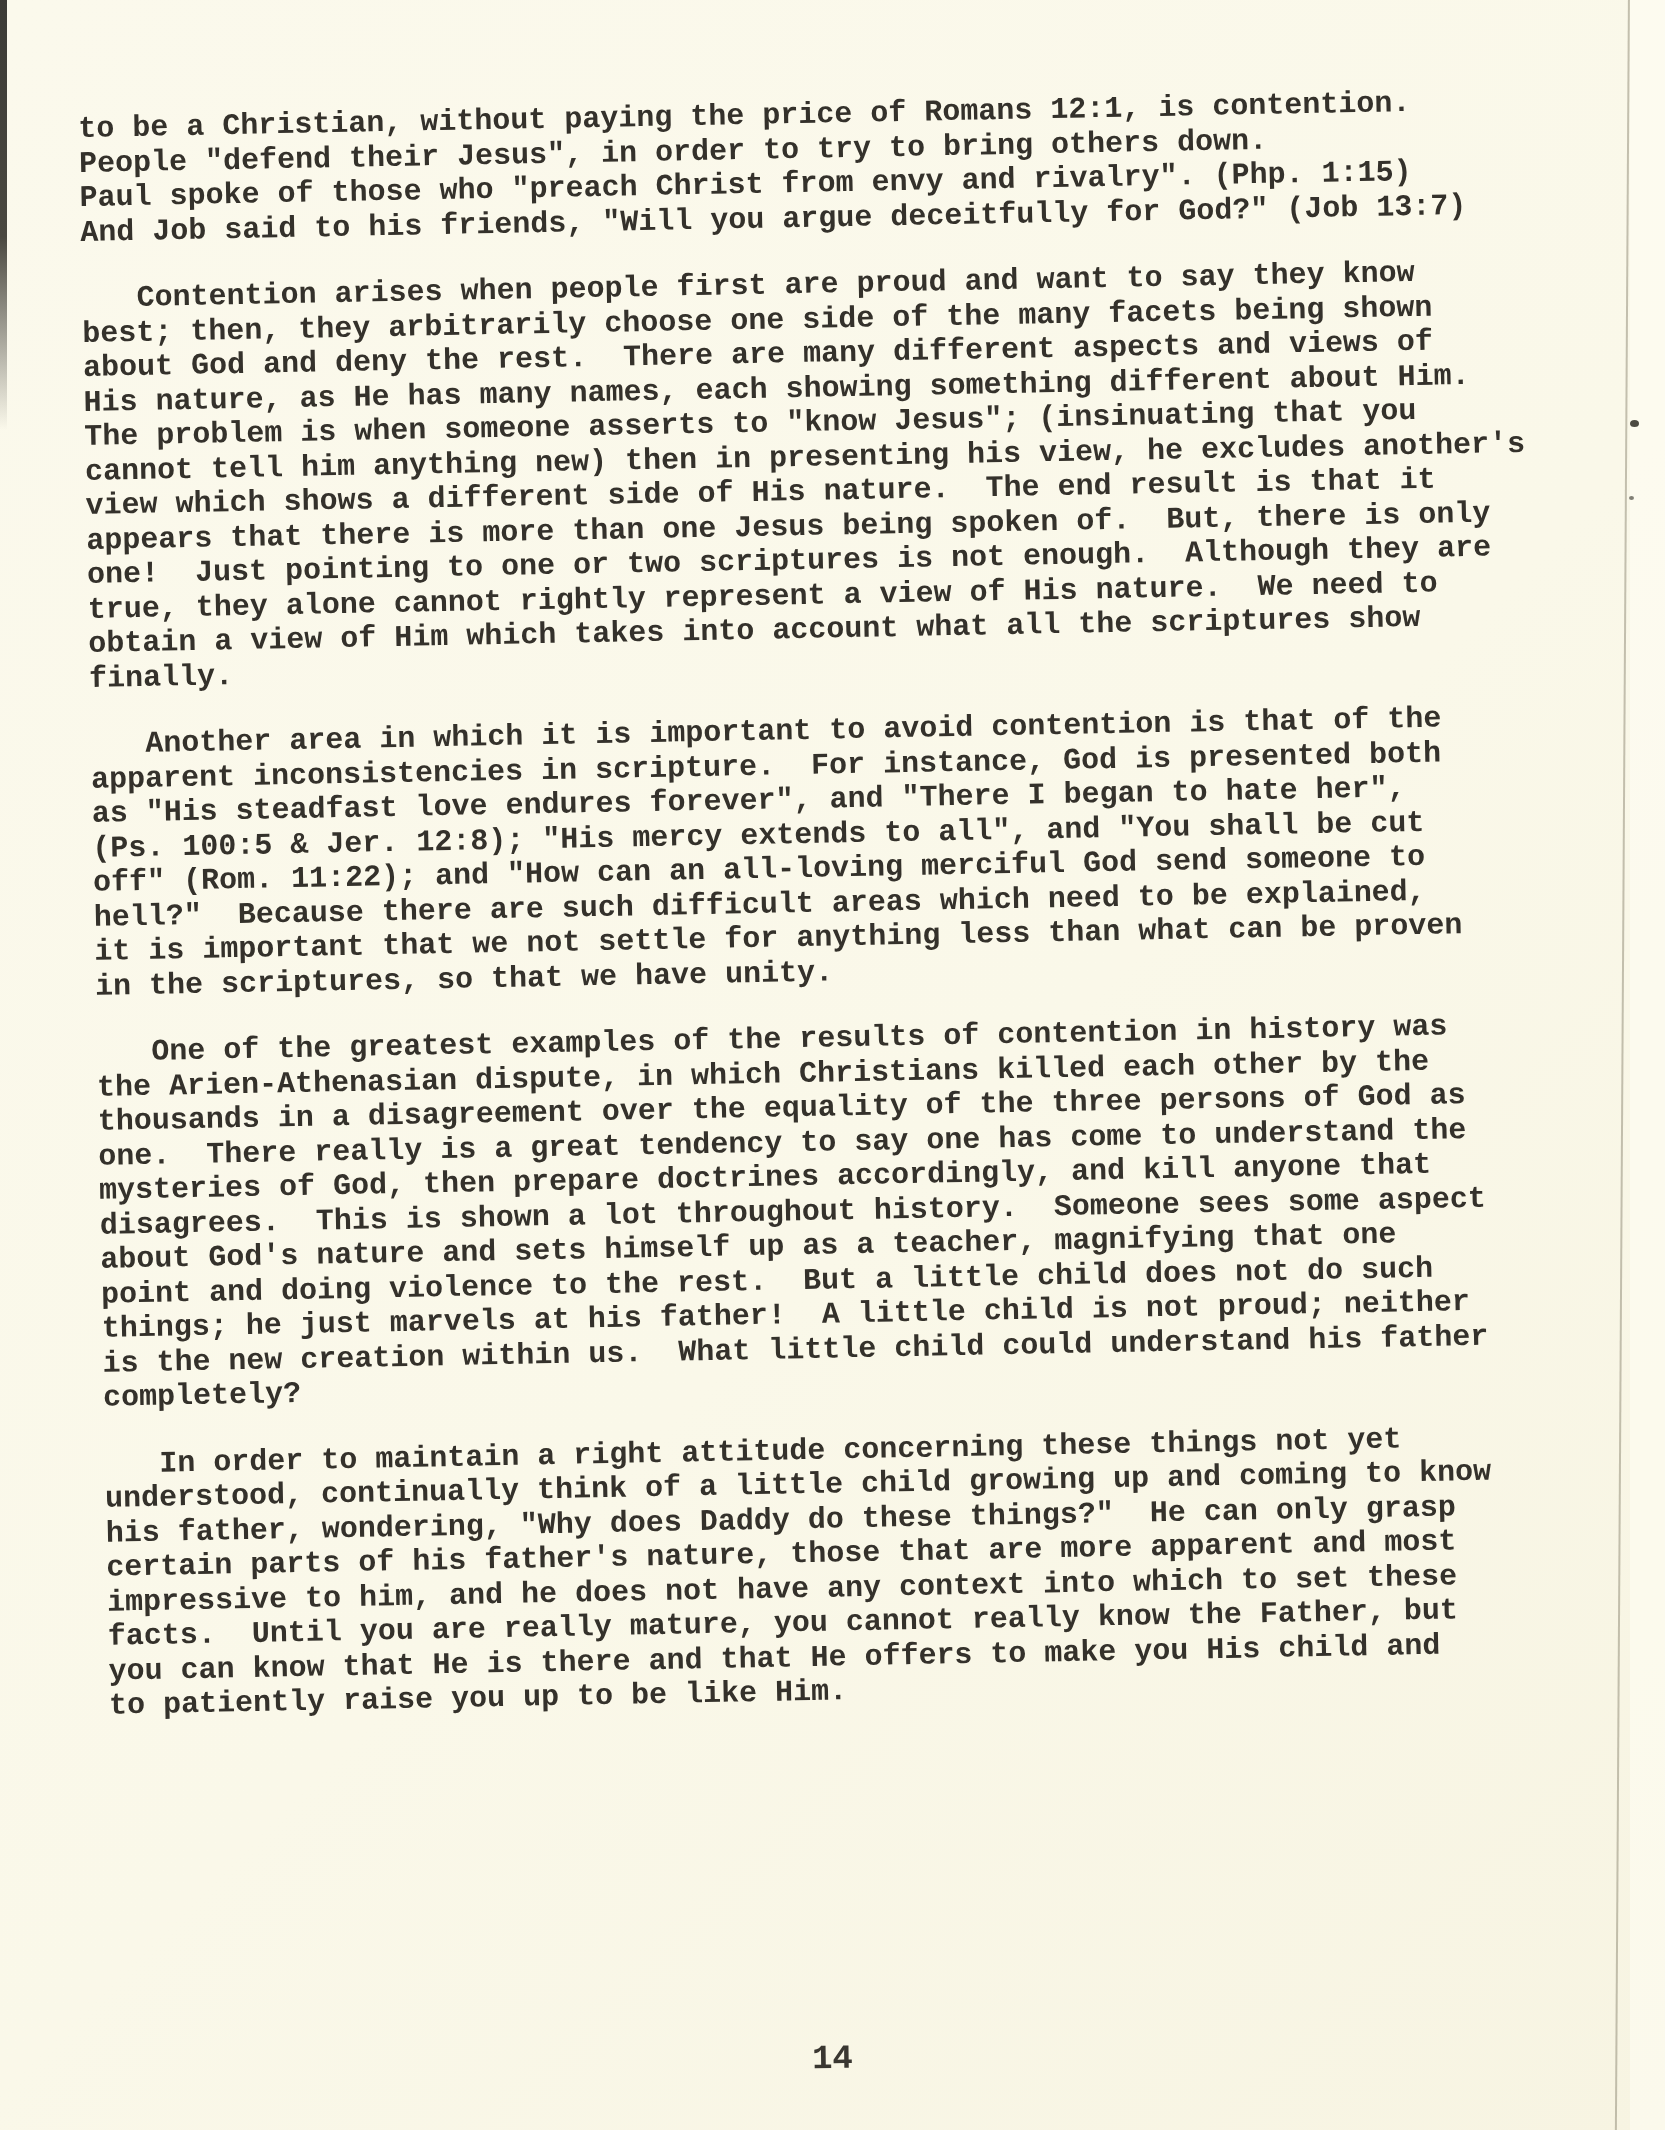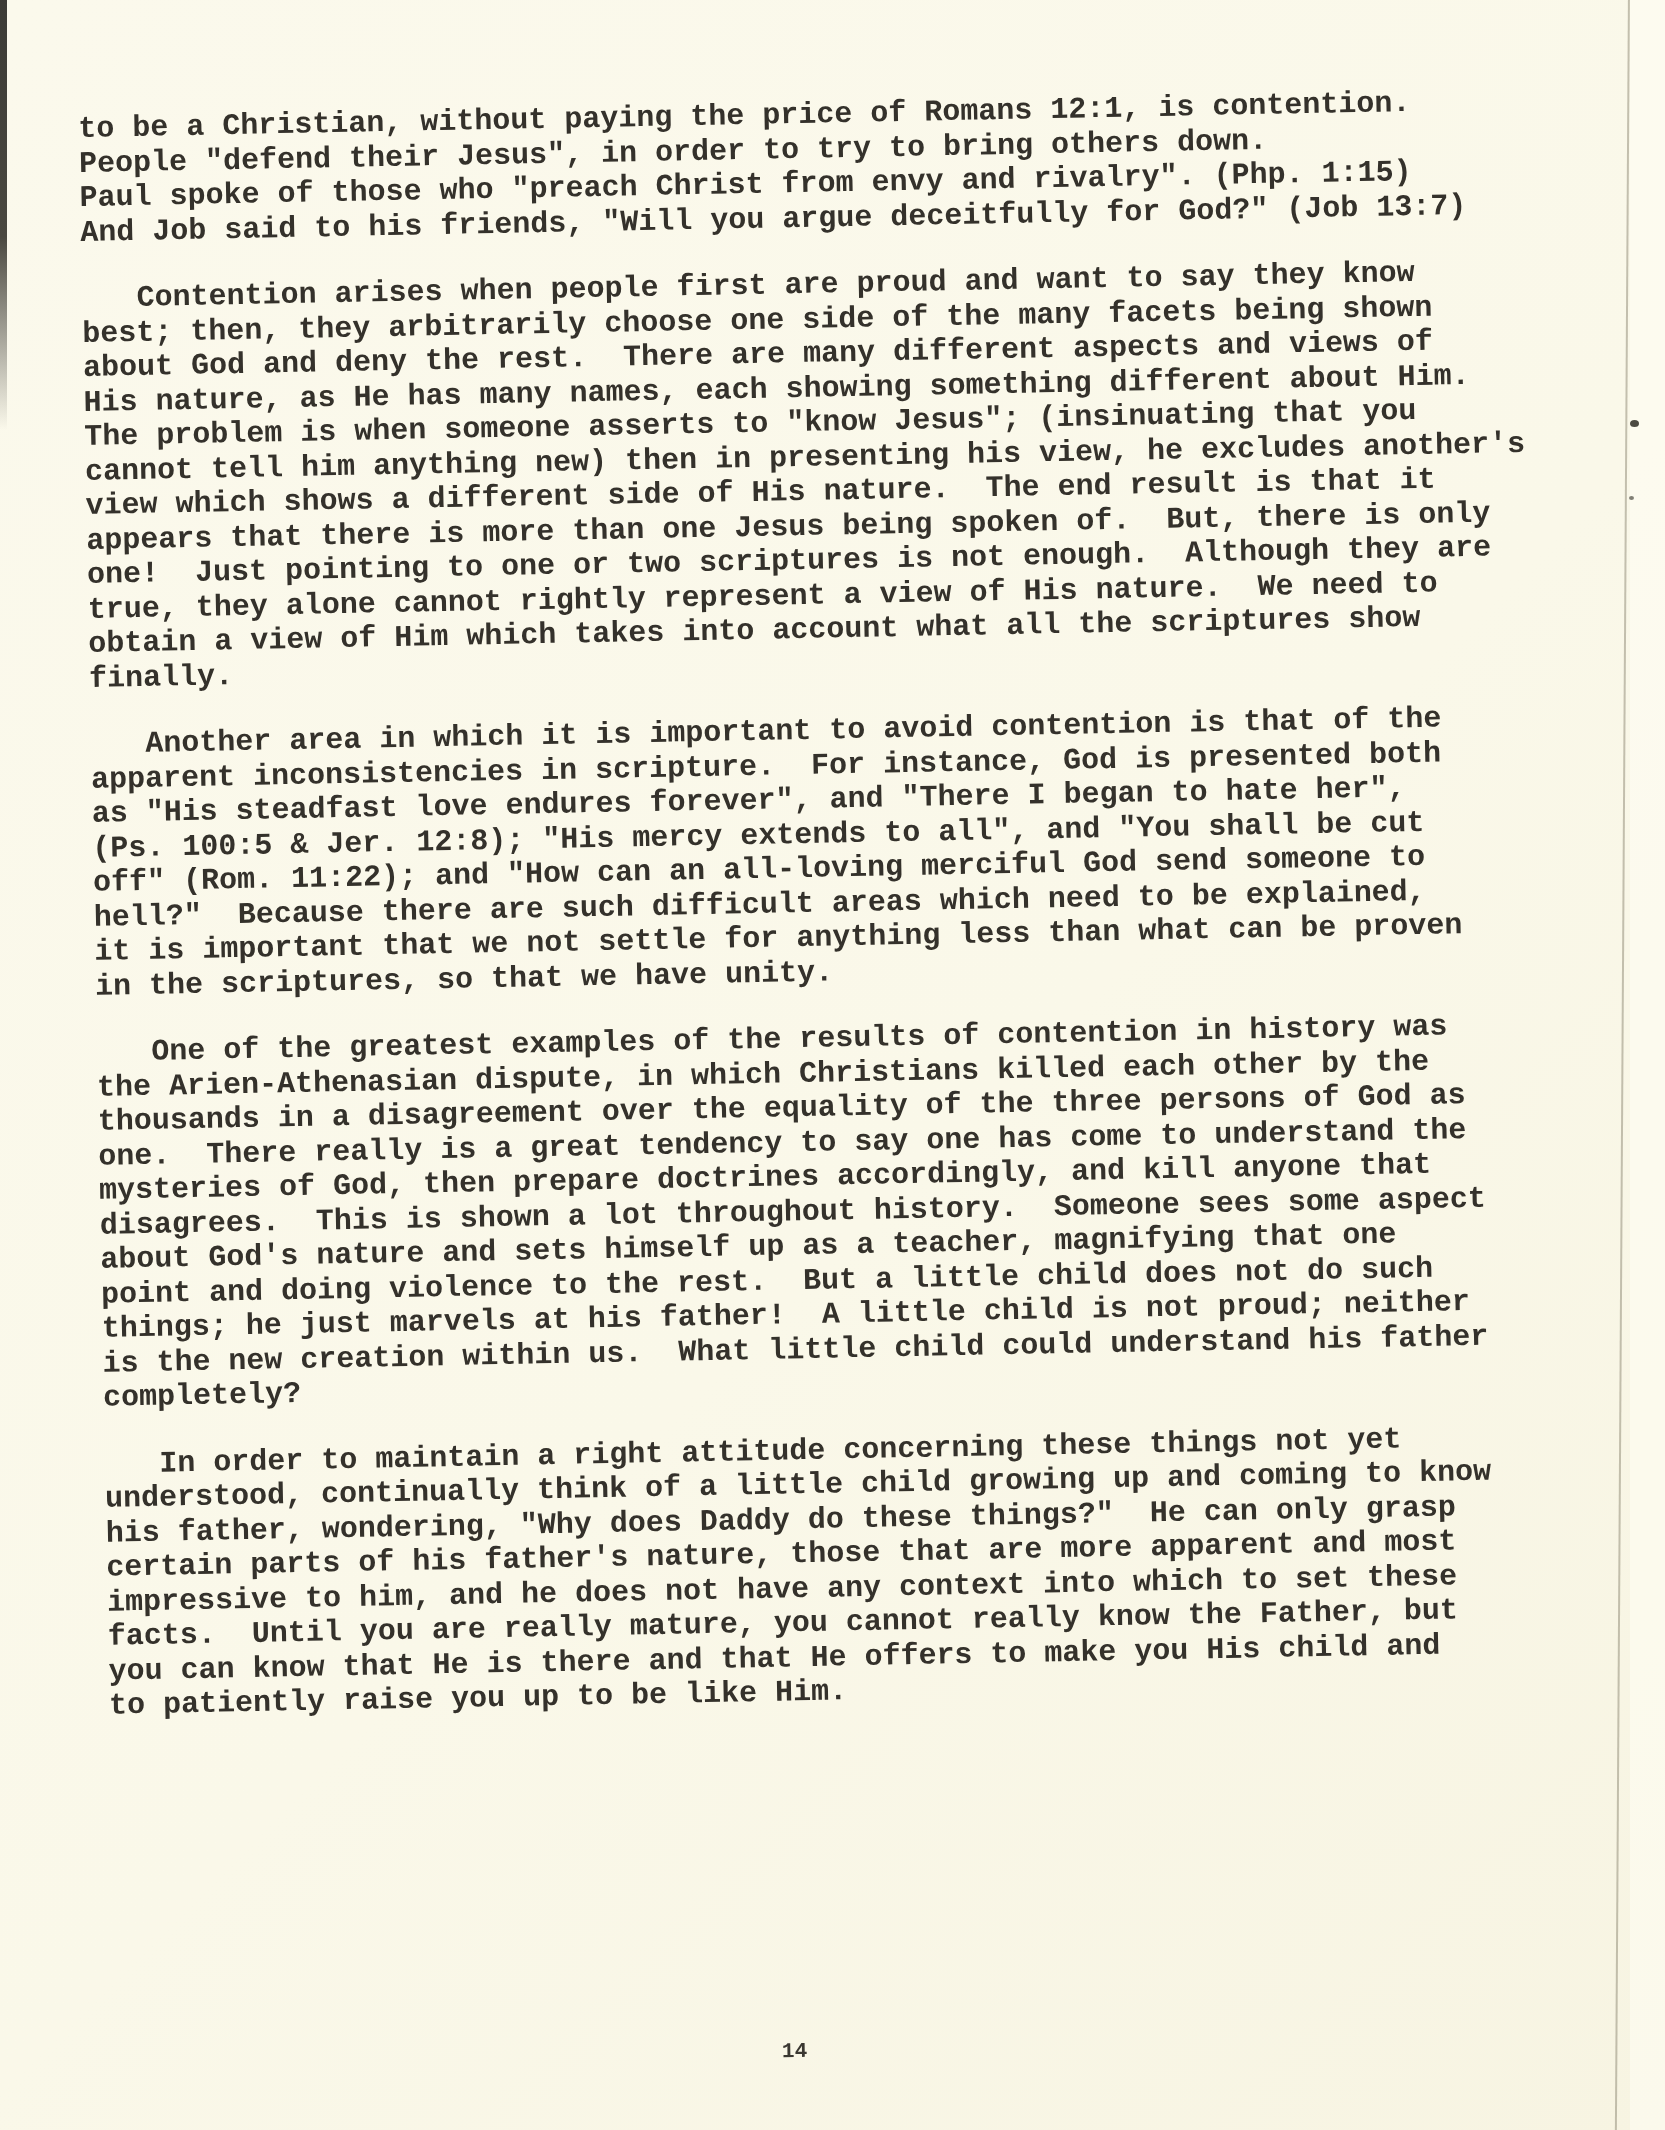--- a/index.html
+++ b/index.html
@@ -75,24 +75,24 @@
     text-indent: 55px;
   }
   .para + .para {
     margin-top: 32px;
   }
   .para.no-indent {
     text-indent: 0;
   }
   .page-number {
     position: absolute;
-    left: 782px;
+    left: 812px;
     top: 2040px;
     color: #3a3731;
-    font-size: 21px;
+    font-size: 34px;
     font-weight: 700;
     transform: rotate(-0.8deg);
   }
 </style>
 </head>
 <body>
 
 <div class="paper">
   <div class="edge-strip"></div>
   <div class="crease-light"></div>

